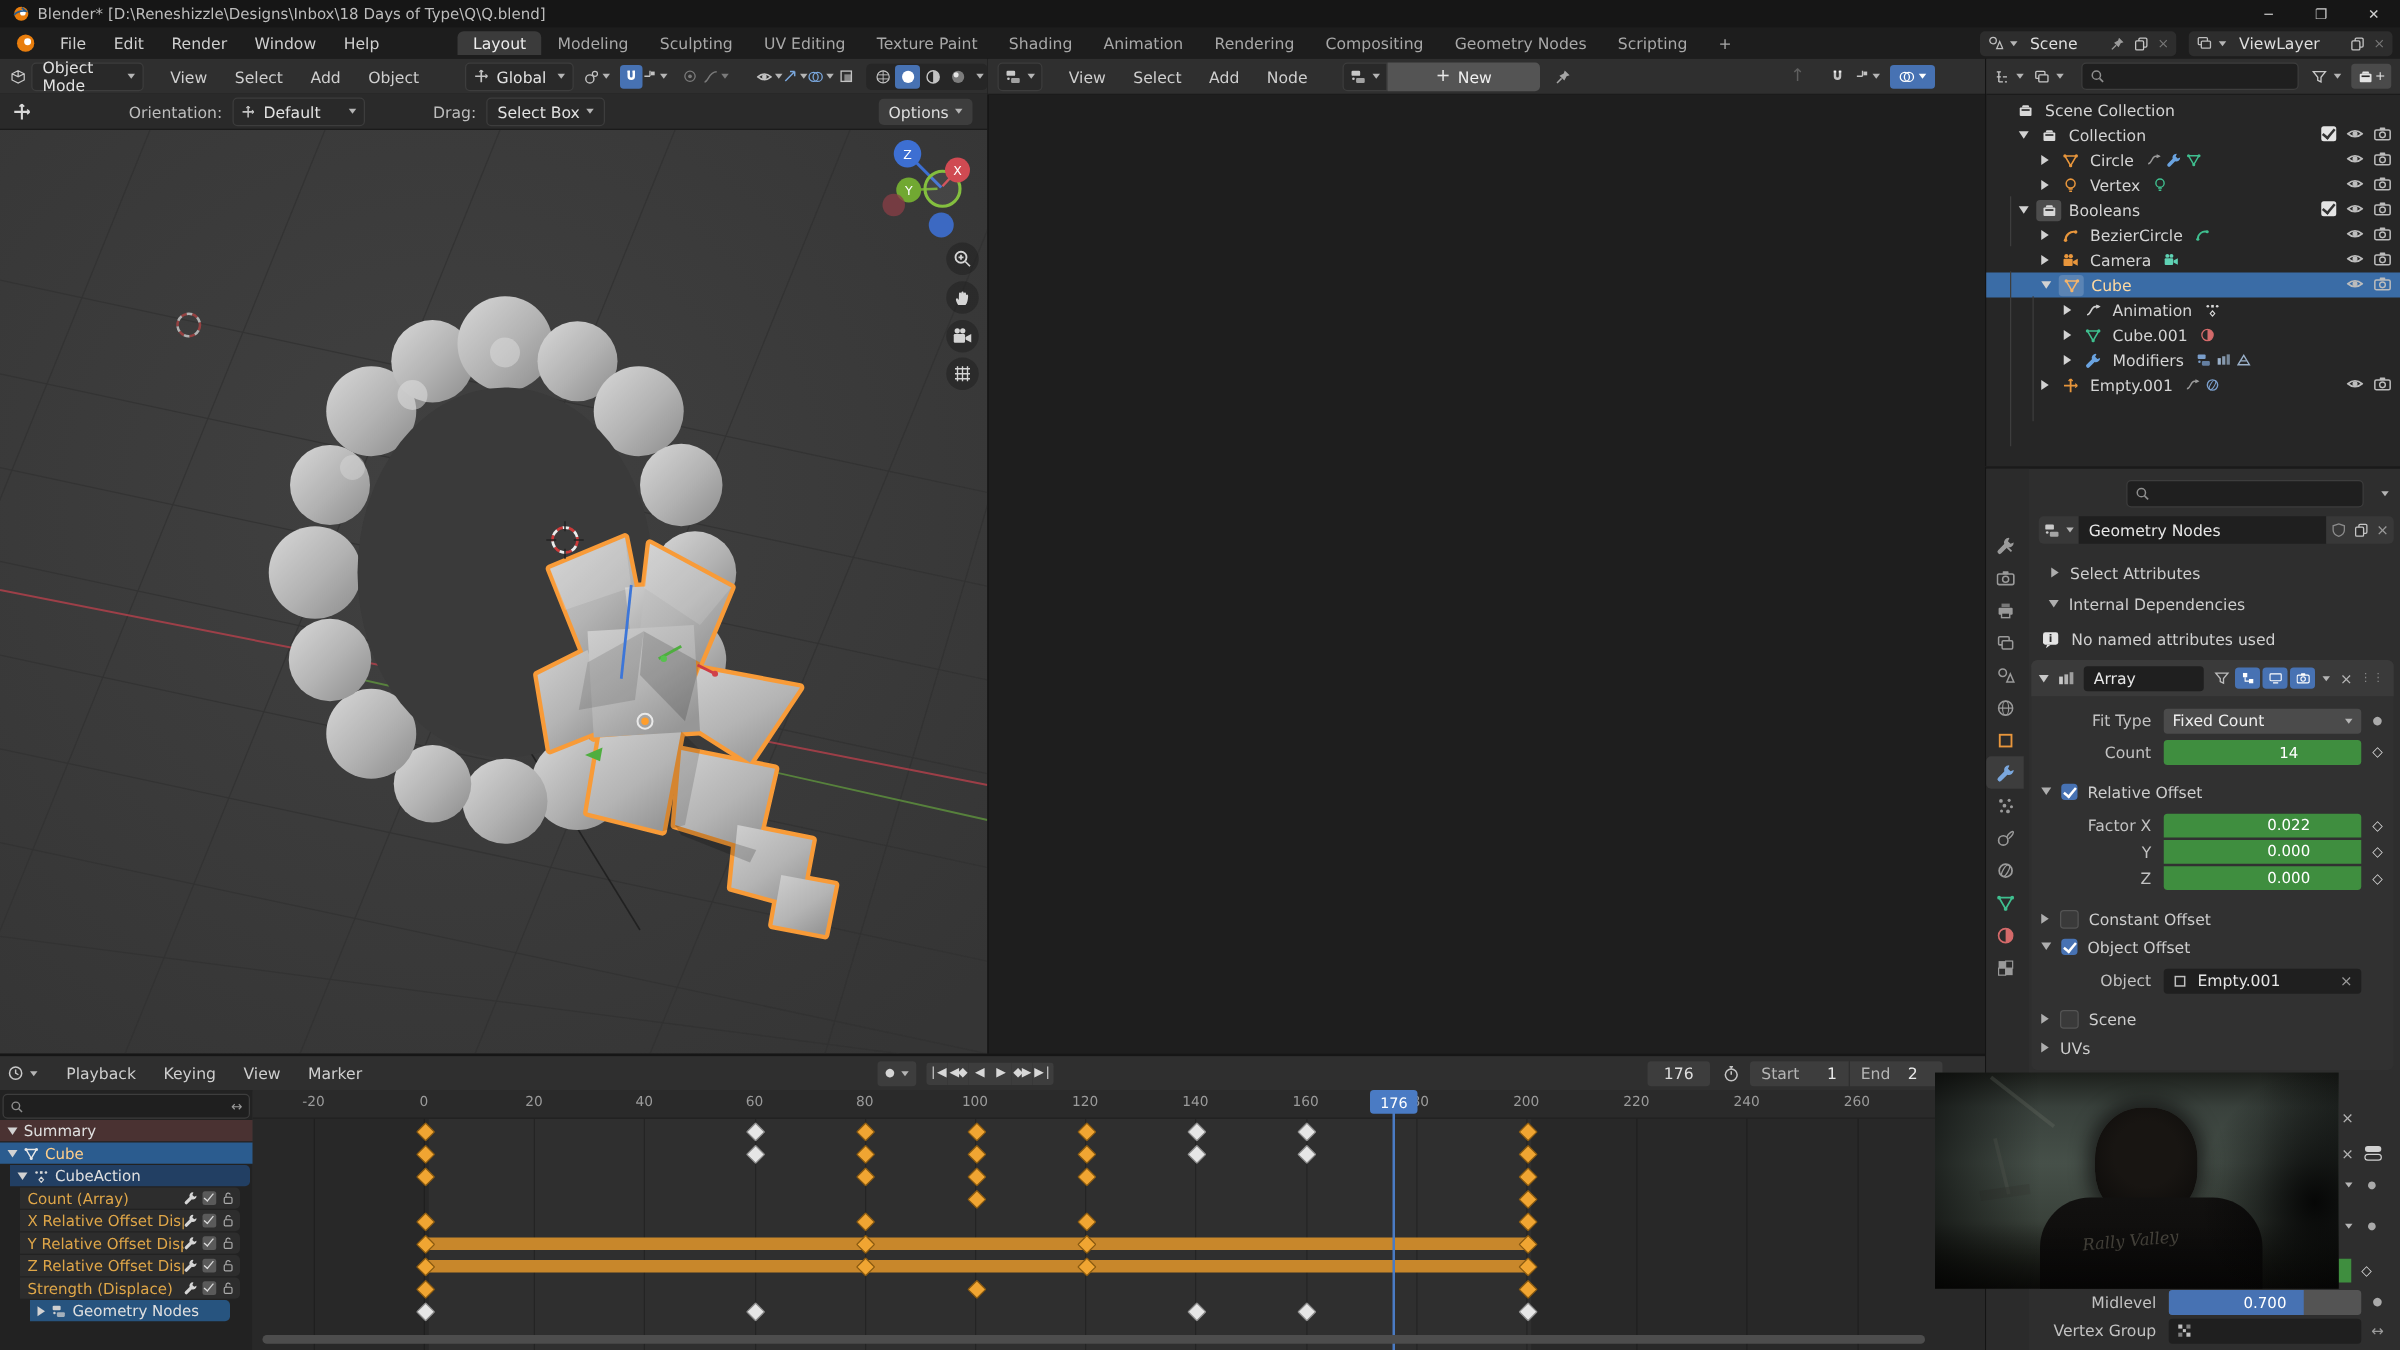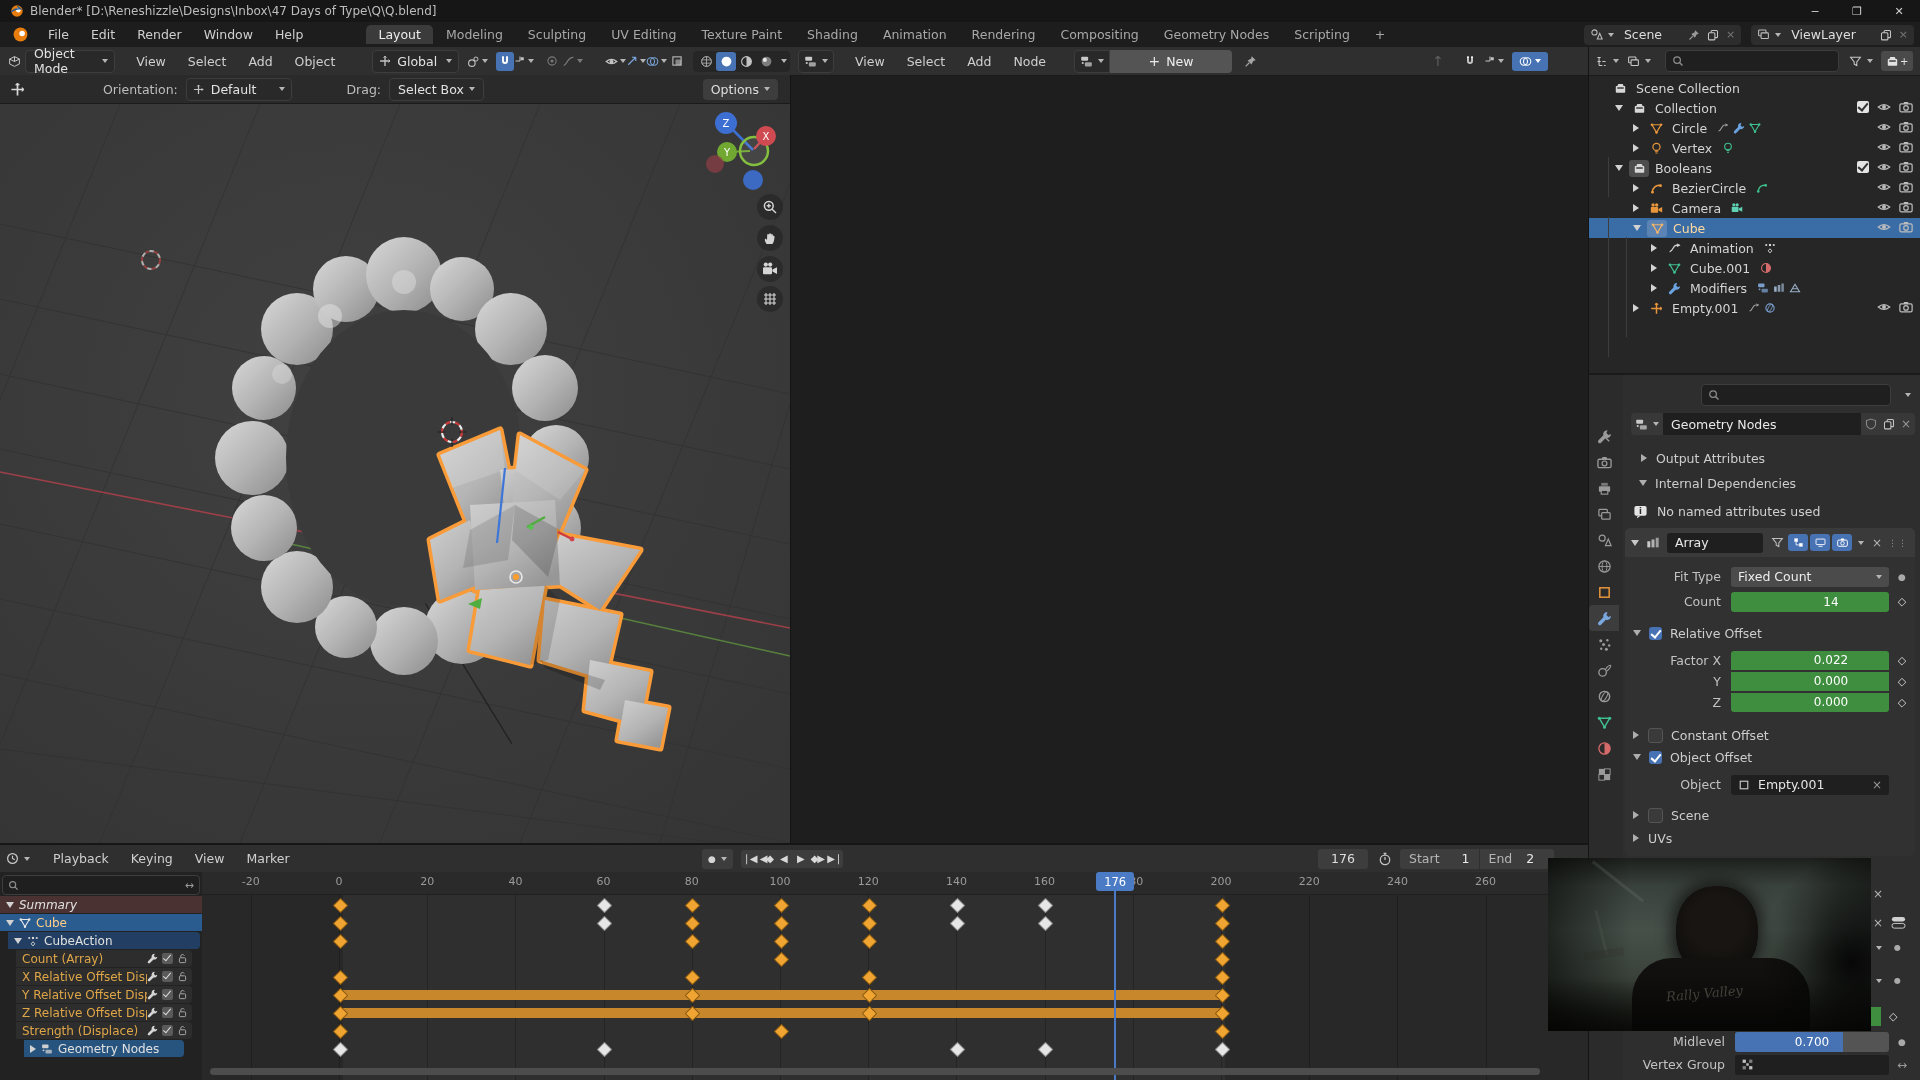--- a/index.html
+++ b/index.html
@@ -253,21 +253,21 @@
         </symbol>
     </defs>
   </svg>
 
   <div id="titlebar" class="abs row">
     <svg class="ic" style="margin:0 6px 0 10px;width:14px;height:14px" viewBox="0 0 16 16">
         <circle cx="8" cy="8" r="6.5" fill="#e87d0d"></circle>
         <circle cx="9.5" cy="7" r="2.6" fill="#fff"></circle>
         <path d="M1.5 9 C4 6.5 8 5 12 5.5 L8.5 2.5" fill="none" stroke="#2a5d8f" stroke-width="1.6"></path>
       </svg>
-    <span>Blender* [D:\Reneshizzle\Designs\Inbox\47 Days of Type\Q\Q.blend]</span>
+    <span>Blender* [D:\Reneshizzle\Designs\Inbox\18 Days of Type\Q\Q.blend]</span>
     <div style="margin-left:auto" class="row">
       <div class="win-btn">─</div>
       <div class="win-btn">❐</div>
       <div class="win-btn">✕</div>
     </div>
   </div>
 
   <div id="menubar" class="abs row">
     <svg class="ic" style="margin:0 8px 0 12px;width:17px;height:17px;color:#e87d0d" viewBox="0 0 16 16">
         <circle cx="8" cy="8" r="6.5" fill="#e87d0d"></circle>
@@ -1026,21 +1026,21 @@
           </svg>
         <svg class="ic" style="width:12px;height:12px;color:#c5c5c5;margin-left:6px">
             <use href="#sym-copy"></use>
           </svg>
         <span style="color:#9a9a9a;margin-left:6px;font-size:12px">×</span>
       </div>
     </div>
 
     <div class="abs row" style="left:52px;top:74px;height:18px">
       <span class="arr arr-r" style="border-left-color:#aeaeae"></span>
-      <span class="sec" style="margin-left:9px">Output Attributes</span>
+      <span class="sec" style="margin-left:9px">Select Attributes</span>
     </div>
     <div class="abs row" style="left:50px;top:99px;height:18px">
       <span class="arr arr-d" style="border-top-color:#aeaeae"></span>
       <span class="sec" style="margin-left:8px">Internal Dependencies</span>
     </div>
     <div class="abs row" style="left:44px;top:126px;height:20px">
       <svg class="ic" style="width:15px;height:15px" viewBox="0 0 16 16">
           <rect x="1.5" y="2" width="13" height="10.5" rx="2" fill="#e4e4e4"></rect>
           <path d="M5 12.5 L4 15.5 L8 12.5" fill="#e4e4e4"></path>
           <text x="8" y="10.5" text-anchor="middle" font-size="9" font-weight="bold" fill="#2b2b2b">i</text>
@@ -1249,21 +1249,21 @@
     </div>
 
     <div class="abs" style="left:0;top:27px;width:202px;height:210px;background:#222">
       <div class="field" style="height:18px;margin:3px 2px;padding:0 5px;background:#1f1f1f">
         <svg class="ic" style="width:11px;height:11px;color:#8e8e8e">
             <use href="#sym-search"></use>
           </svg>
         <span style="margin-left:auto;color:#9a9a9a;font-size:11px">↔</span>
       </div>
       <div id="channel-rows">
-          <div class="ch-box" style="left: 0px; top: 24px; width: 202px; background: rgb(74, 50, 50); color: rgb(224, 224, 224); padding-left: 6px; font-style: italic;">
+          <div class="ch-box" style="left: 0px; top: 24px; width: 202px; background: rgb(74, 50, 50); color: rgb(224, 224, 224); padding-left: 6px;">
             <span class="arr arr-d" style="margin-right:5px"></span>
             <span style="white-space:nowrap;overflow:hidden">Summary</span>
           </div>
           <div class="ch-box" style="left: 0px; top: 42px; width: 202px; background: rgb(43, 92, 143); color: rgb(255, 207, 138); padding-left: 6px;">
             <span class="arr arr-d" style="margin-right:5px"></span>
             <svg class="ic" style="width:12px;height:12px;color:#e8e8e8;margin-right:5px">
               <use href="#sym-mesh"></use>
             </svg>
             <span style="white-space:nowrap;overflow:hidden">Cube</span>
           </div>

